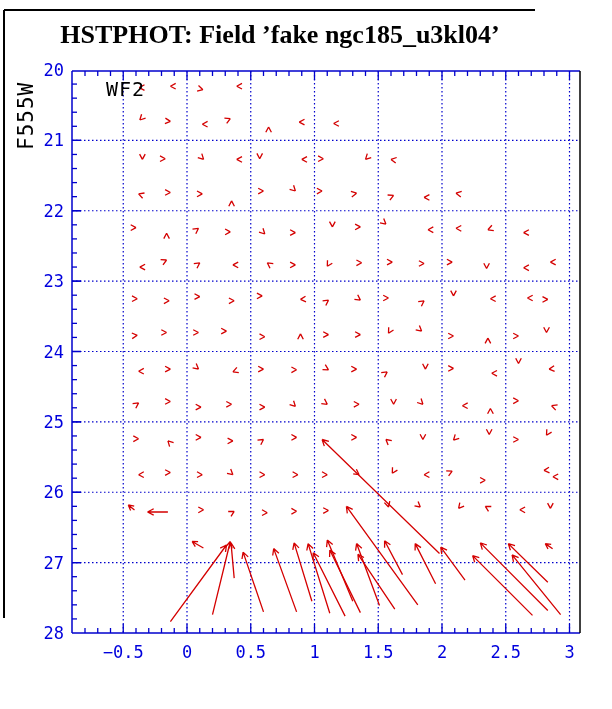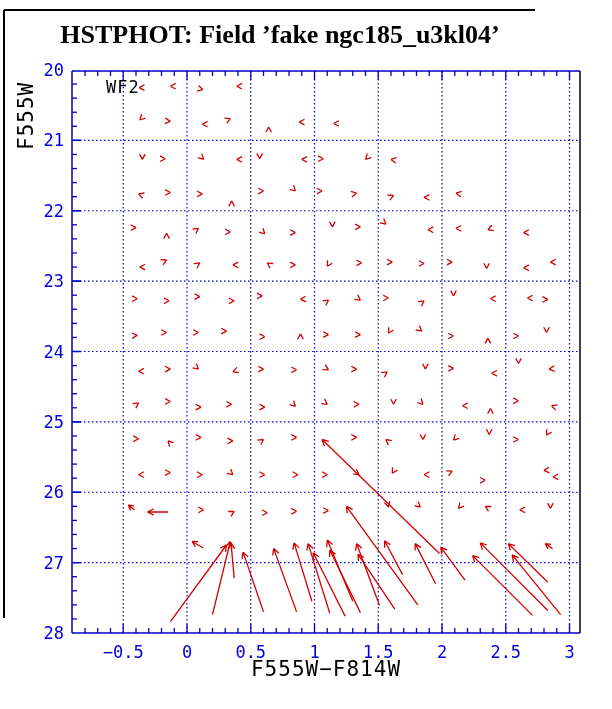--- a/index.html
+++ b/index.html
@@ -7,21 +7,21 @@
           font-family:"DejaVu Sans Mono","Liberation Mono",monospace;}
   svg{position:absolute;left:0;top:0;}
   .title{position:absolute;left:0;top:20px;width:560px;text-align:center;
          font-family:"Liberation Serif","DejaVu Serif",serif;font-weight:bold;
          font-size:26px;letter-spacing:0px;}
   .xlabel{position:absolute;left:72px;top:657px;width:508px;text-align:center;
           font-size:21px;letter-spacing:1px;}
   .ylabel{position:absolute;left:14px;top:66px;height:100px;width:26px;
           writing-mode:vertical-rl;transform:rotate(180deg);text-align:center;
           font-size:21px;letter-spacing:1px;}
-  .wf2{position:absolute;left:106px;top:77px;font-size:17px;letter-spacing:1px;}
+  .wf2{position:absolute;left:106px;top:77px;font-size:20px;letter-spacing:1px;}
 </style>
 </head>
 <body>
 
 <div class="screen">
   <svg id="plot-svg" width="612" height="709" viewBox="0 0 612 709">
       <line x1="4" y1="10" x2="535" y2="10" stroke="#000000" stroke-width="2"></line>
       <line x1="4" y1="10" x2="4" y2="618" stroke="#000000" stroke-width="2"></line>
       <line x1="123.25" y1="71" x2="123.25" y2="633" stroke="#0000cc" stroke-width="1.2" stroke-dasharray="1.5,2.5"></line>
       <line x1="187" y1="71" x2="187" y2="633" stroke="#0000cc" stroke-width="1.2" stroke-dasharray="1.5,2.5"></line>
@@ -357,16 +357,15 @@
         <path d="M402.5 574.6 L384.6 540.8 M384.6 540.8 L390.4 544.7 M384.6 540.8 L384.6 547.8 "></path>
         <path d="M435.6 583.7 L415.2 543.6 M415.2 543.6 L421.0 547.6 M415.2 543.6 L415.1 550.6 "></path>
         <path d="M465.0 580.2 L440.7 547.1 M440.7 547.1 L447.0 550.2 M440.7 547.1 L441.7 554.1 "></path>
         <path d="M532.5 615.4 L472.6 555.6 M472.6 555.6 L479.3 557.6 M472.6 555.6 L474.7 562.3 "></path>
         <path d="M547.8 610.5 L480.3 542.9 M480.3 542.9 L486.9 545.0 M480.3 542.9 L482.3 549.6 "></path>
         <path d="M547.8 582.3 L508.3 543.6 M508.3 543.6 L515.0 545.6 M508.3 543.6 L510.4 550.3 "></path>
         <path d="M560.6 614.7 L512.1 554.9 M512.1 554.9 L518.6 557.6 M512.1 554.9 L513.5 561.8 "></path>
       </g>
     </svg>
   <div class="title">HSTPHOT: Field ’fake ngc185_u3kl04’</div>
-  <div class="xlabel">F555W−F814W</div>
   <div class="ylabel">F555W</div>
   <div class="wf2">WF2</div>
 </div>
 
 </body></html>

